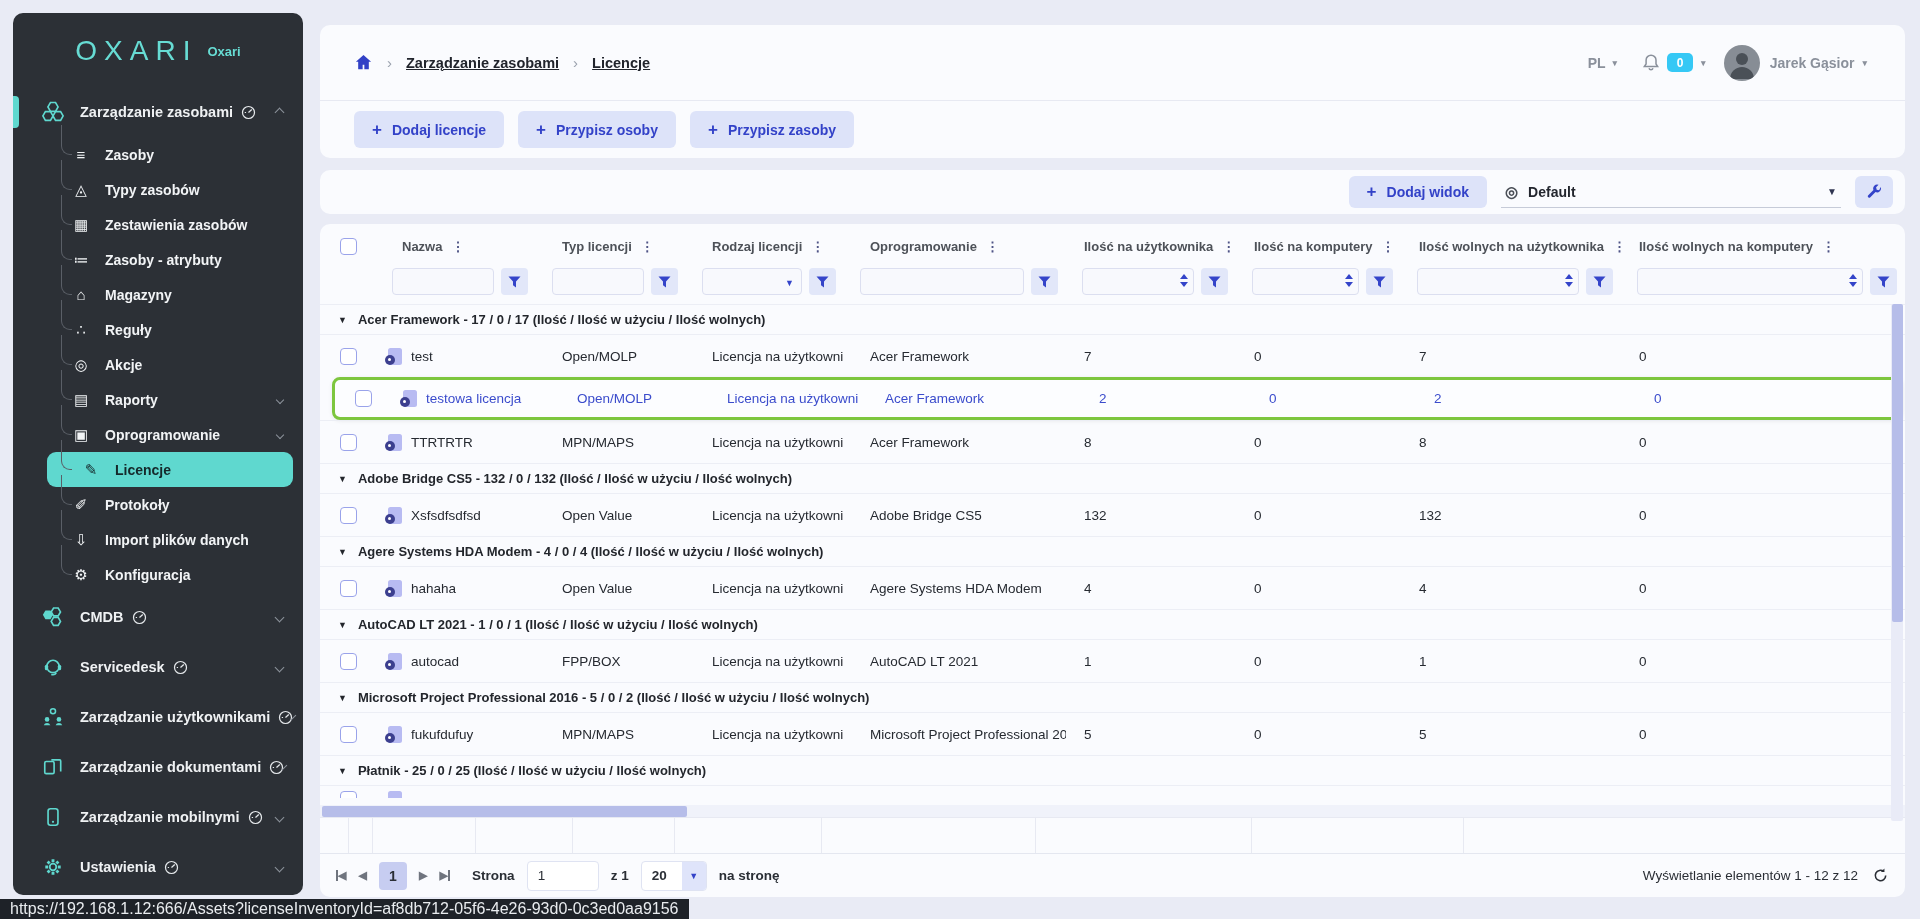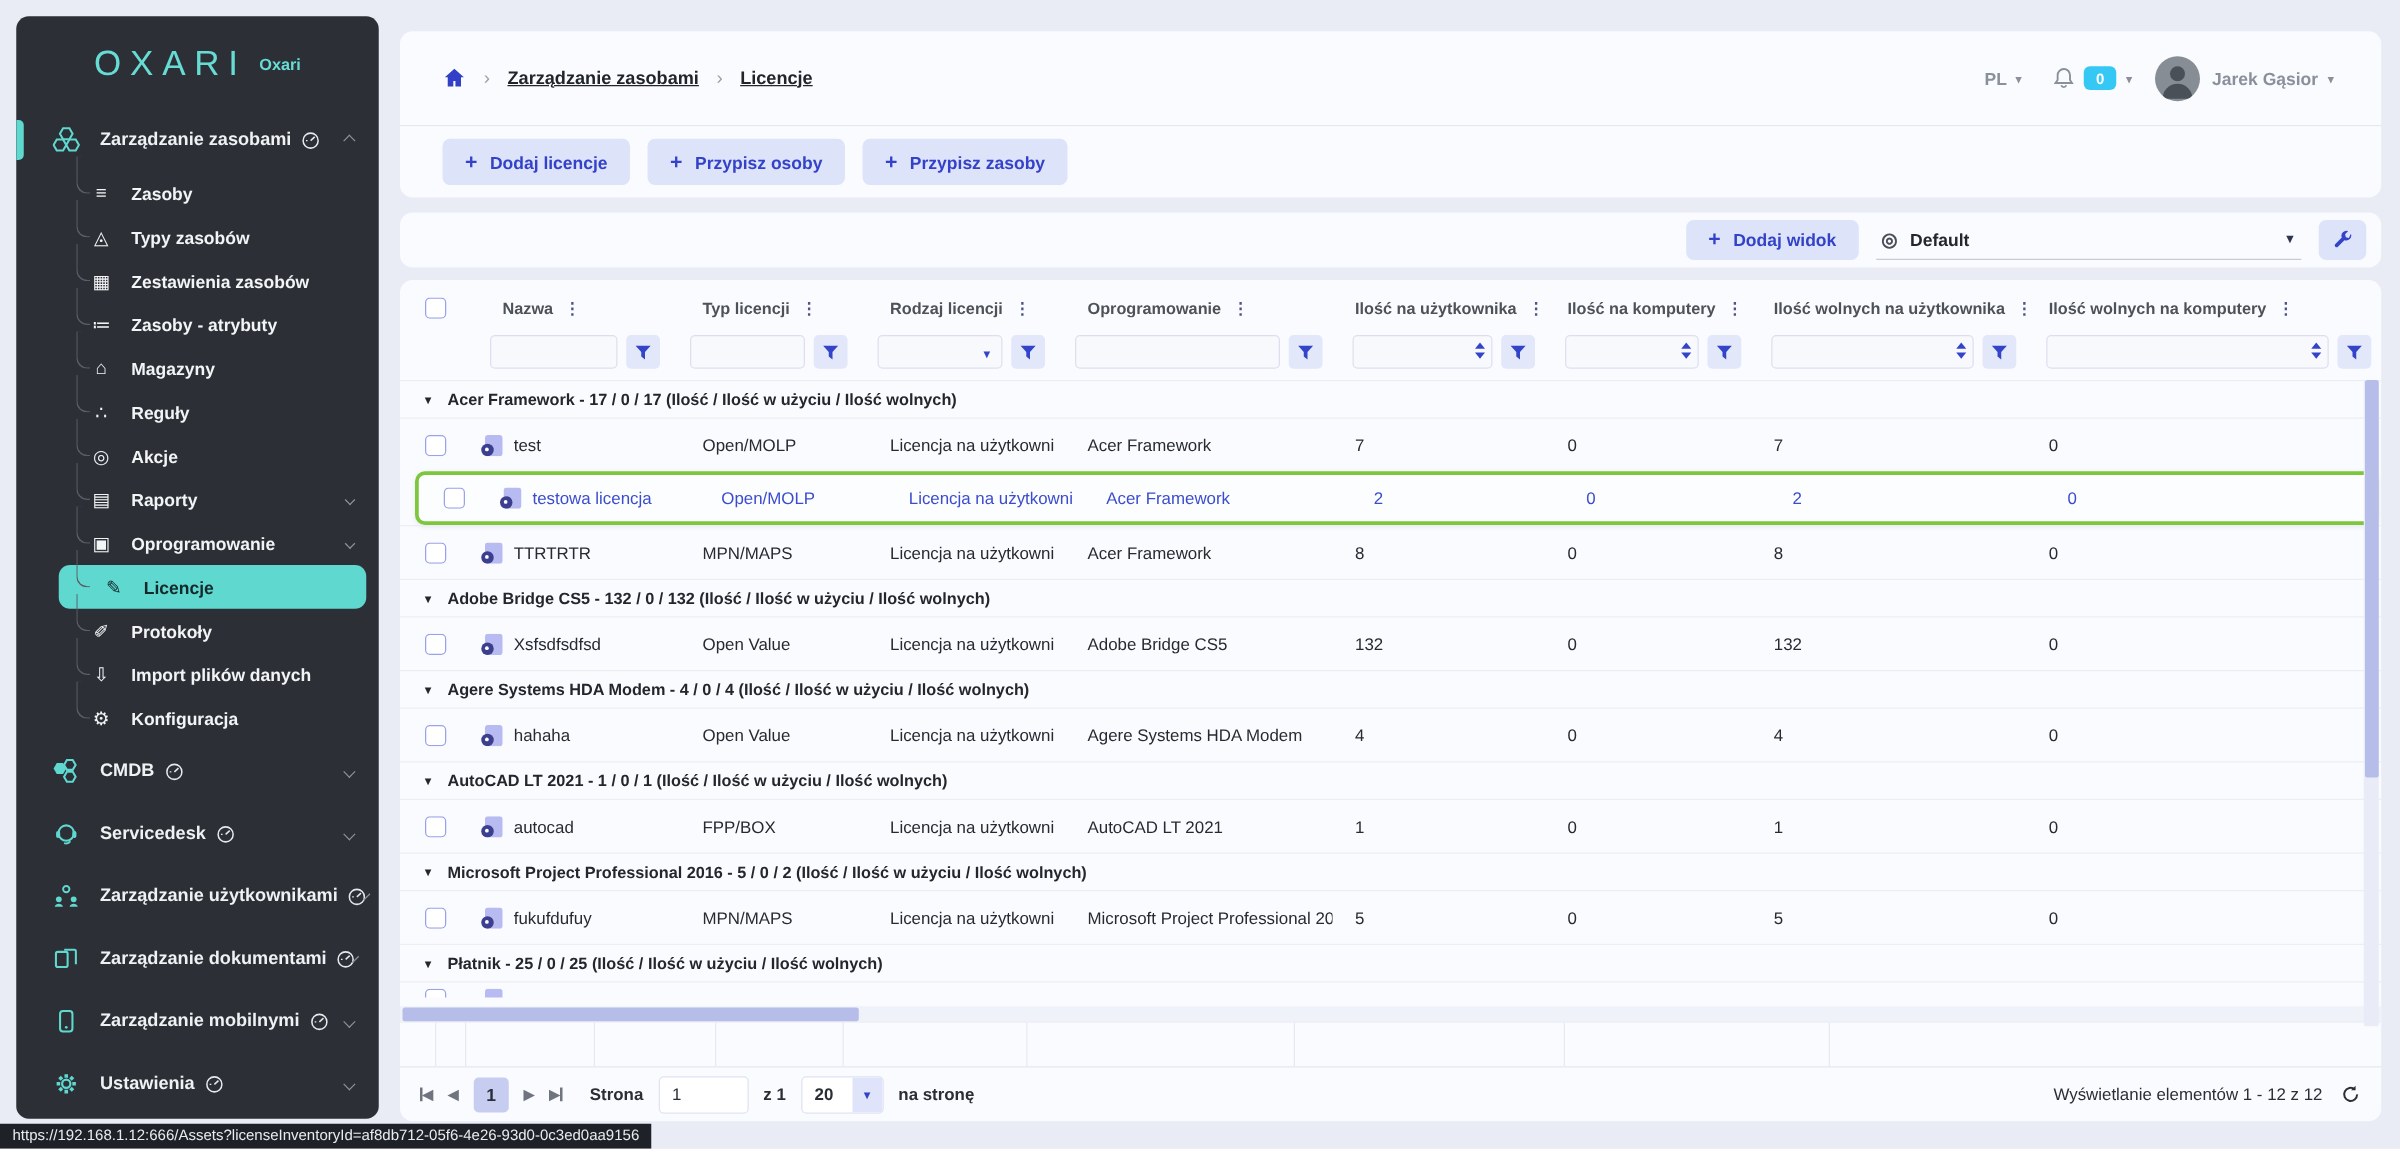--- a/index.html
+++ b/index.html
@@ -28,21 +28,21 @@
   .c-icon { width:20px; min-width:20px; margin-right:14px; color:#f2f4f6; font-size:15px; display:flex; align-items:center; justify-content:center; }
   .c-label { color:#f2f4f6; font-size:14px; font-weight:700; white-space:nowrap; }
   .c-chev { width:6px; height:6px; border-right:1.4px solid #8d939c; border-bottom:1.4px solid #8d939c;
             transform:rotate(45deg); margin-left:auto; margin-right:20px; }
   .s-child.active { background:#5fd8cf; border-radius:9px; margin:0 10px 0 34px; padding-left:34px; }
   .s-child.active .c-icon, .s-child.active .c-label { color:#15292b; }
   .s-child.active::before { left:14px; }
 
   
   .statusbar { position:absolute; left:0; bottom:0; height:20px; background:#1e2228; color:#e9ecef;
-               font-size:12px; line-height:19px; padding:0 10px; z-index:50; white-space:nowrap; }
+               font-size:16px; line-height:19px; padding:0 10px; z-index:50; white-space:nowrap; }
 
   
   .card { position:absolute; left:320px; width:1585px; background:#fafbfe; border-radius:10px; }
   .card1 { top:25px; height:133px; }
   .bc-row { display:flex; align-items:center; height:76px; padding:0 34px; border-bottom:1px solid #e7e9f2; }
   .bc-sep { color:#9aa1ad; font-size:15px; margin:0 14px; }
   .bc-link { color:#21242c; font-size:14.5px; font-weight:700; text-decoration:underline; cursor:pointer; }
   .top-right { margin-left:auto; display:flex; align-items:center; color:#8a909b; font-size:14px; font-weight:600; }
   .caret { font-size:9px; color:#8a909b; margin:0 4px; }
   .badge { background:#35c8f5; color:#fff; font-size:12px; font-weight:700; min-width:26px; height:19px;

